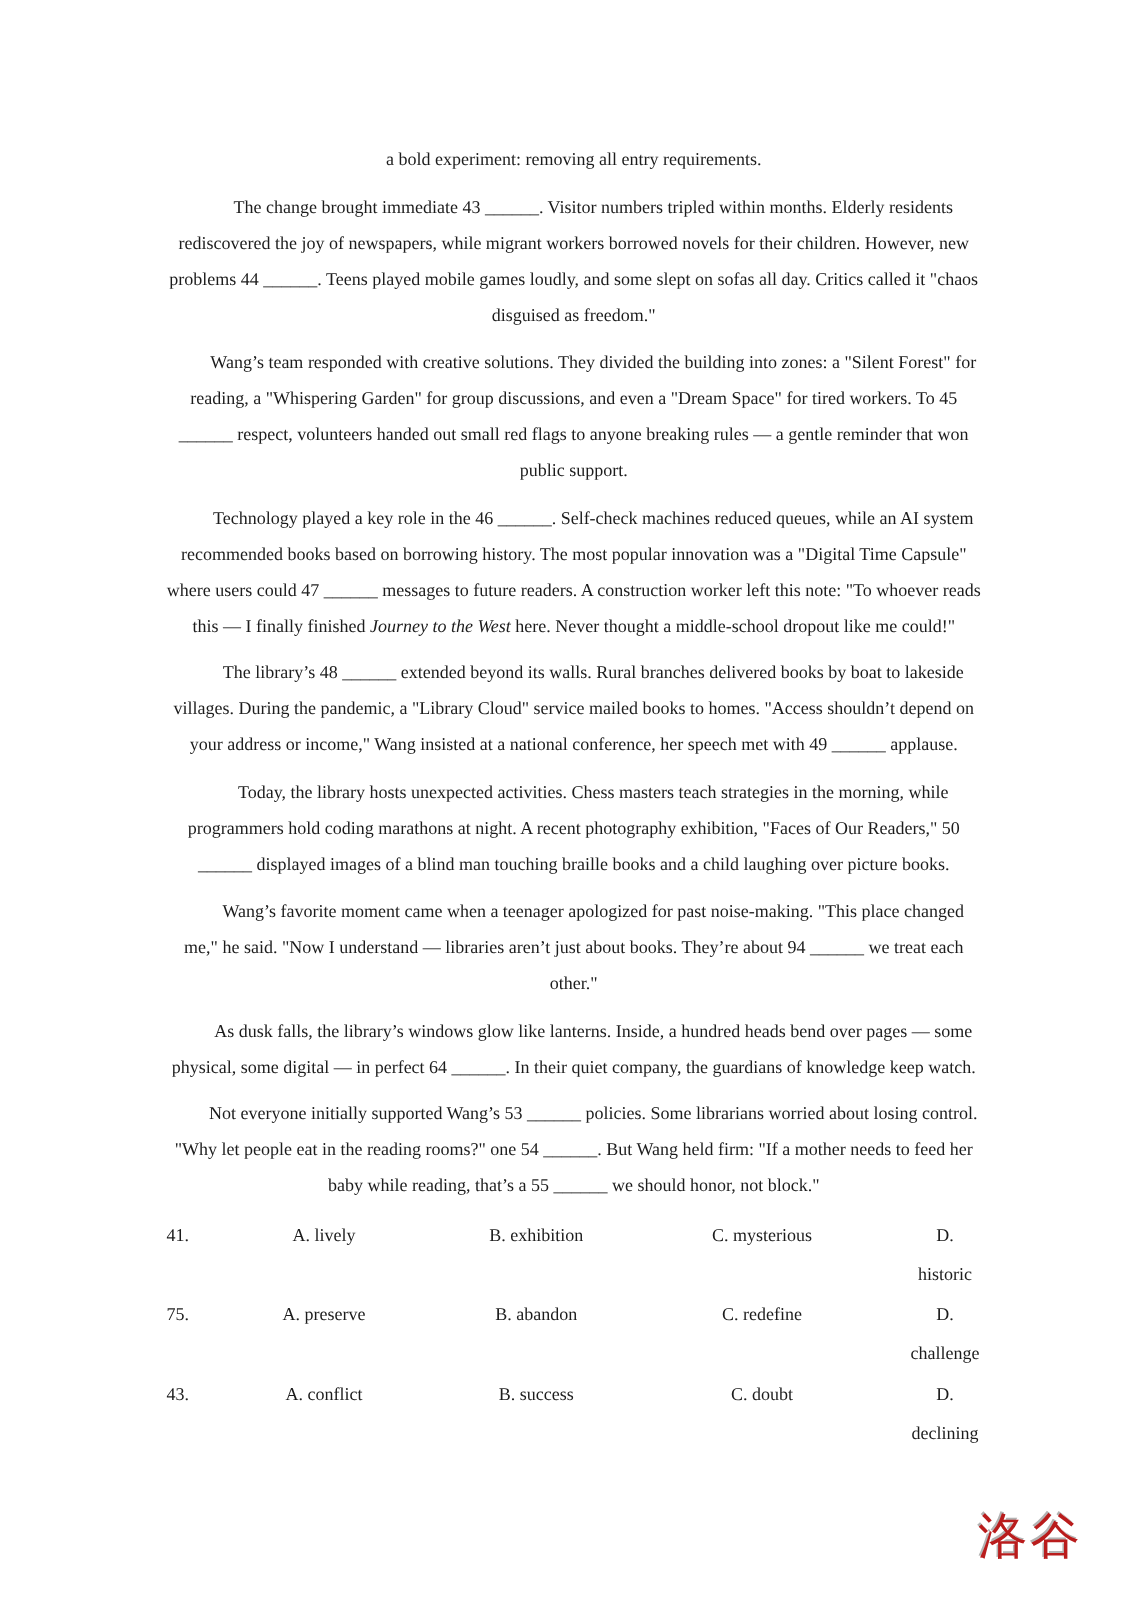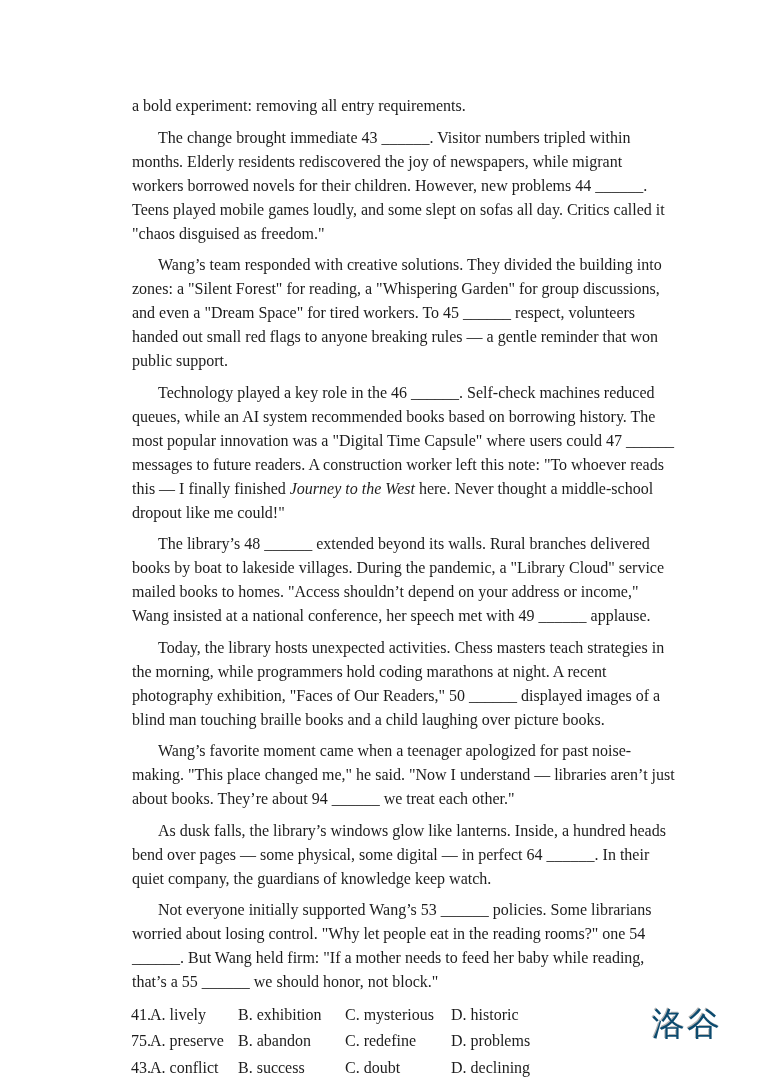--- a/index.html
+++ b/index.html
@@ -12,52 +12,53 @@
     width: 764px;
     height: 1080px;
     background: #ffffff;
     overflow: hidden;
     font-family: "Liberation Serif", "DejaVu Serif", serif;
     color: #1c1c1c;
   }
   .content {
     position: absolute;
     top: 94px;
-    left: 132px;
+    left: 110px;
     width: 545px;
-    font-size: 16px;
+    font-size: 12px;
     line-height: 24px;
-    text-align: left;
+    text-align: center;
   }
   .para {
     margin: 0 0 7.5px 0;
     text-indent: 26px;
   }
   .para.no-indent {
     text-indent: 0;
   }
   .italic {
     font-style: italic;
   }
   .options {
     margin-top: 2px;
   }
   .option-row {
     display: grid;
     grid-template-columns: 19px 88px 107px 106px auto;
     line-height: 26.5px;
     margin-left: -1px;
+    gap: 44px;
   }
   .watermark {
     position: absolute;
     left: 652px;
     top: 1002px;
     font-size: 33px;
     letter-spacing: 2px;
-    color: #0c4a6e;
+    color: #b91c1c;
     text-shadow: 1px 1px 0 #ffffff, -1px -1px 0 #b3b3b3;
     font-family: "DejaVu Sans", "Liberation Sans", sans-serif;
     user-select: none;
   }
 </style>
 </head>
 <body>
 
 <div class="page">
   <div class="content">
@@ -88,21 +89,21 @@
         <span>A. lively</span>
         <span>B. exhibition</span>
         <span>C. mysterious</span>
         <span>D. historic</span>
       </div>
       <div class="option-row">
         <span>75.</span>
         <span>A. preserve</span>
         <span>B. abandon</span>
         <span>C. redefine</span>
-        <span>D. problems</span>
+        <span>D. challenge</span>
       </div>
       <div class="option-row">
         <span>43.</span>
         <span>A. conflict</span>
         <span>B. success</span>
         <span>C. doubt</span>
         <span>D. declining</span>
       </div>
     </div>
   </div>

